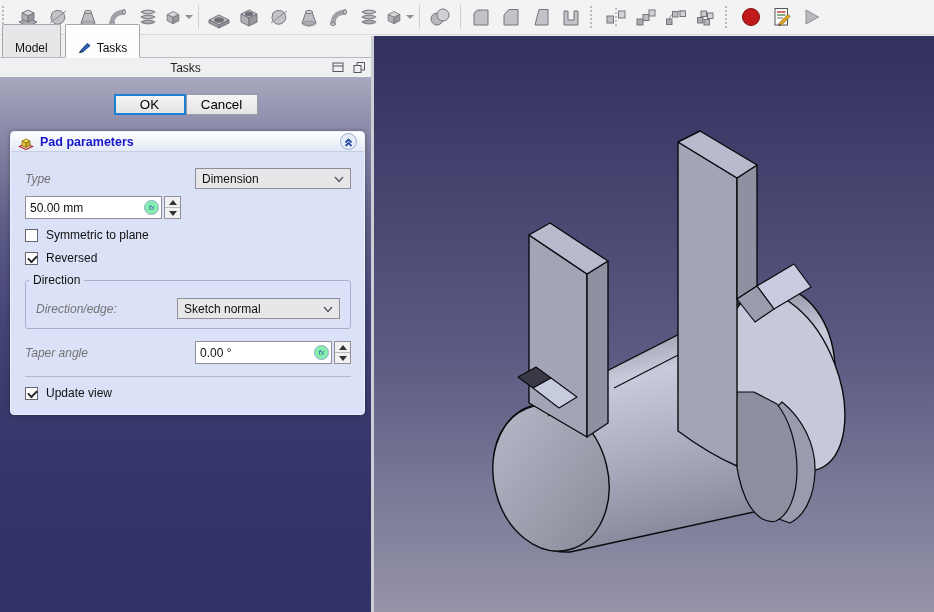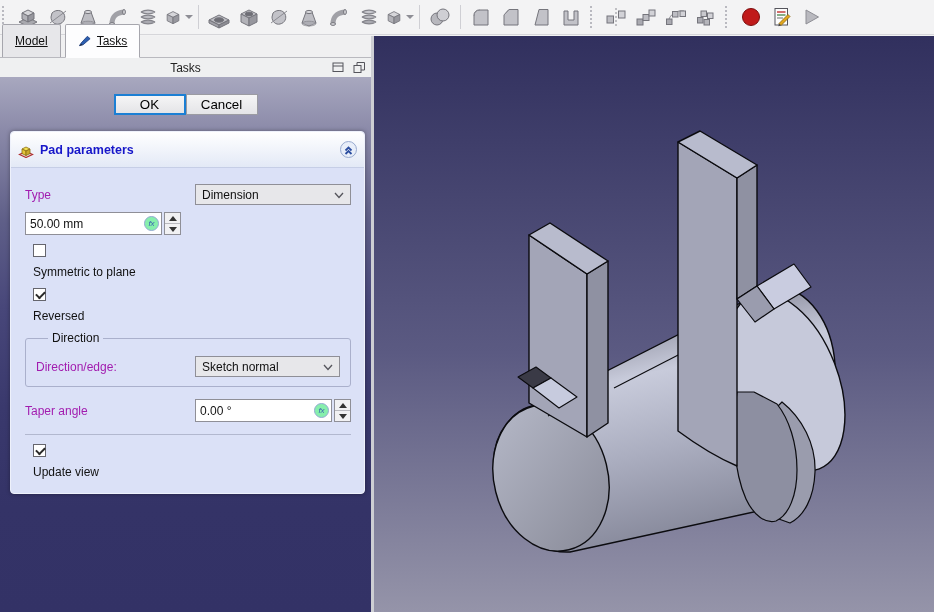--- a/index.html
+++ b/index.html
@@ -15,78 +15,78 @@
   .tbtn { width:30px; height:30px; display:flex; align-items:center; justify-content:center; }
   .tbtn svg { width:24px; height:24px; }
   .dd-arrow { width:0; height:0; border-left:4px solid transparent; border-right:4px solid transparent;
     border-top:4px solid #8e8e95; margin-left:2px; }
 
   
   .left-panel { position:absolute; left:0; top:36px; width:371px; height:576px;
     display:flex; flex-direction:column; background:#f0f0f1; }
   .tabbar { height:22px; display:flex; align-items:flex-end; padding-left:2px; gap:4px;
     background:#f0f0f1; border-bottom:1px solid #b9b9bf; }
-  .tab { height:20px; padding:16px 12px; display:flex; align-items:center; gap:5px;
-    background:#e7e7ea; border:1px solid #a6a6ad; border-bottom:none; border-radius:2px 2px 0 0;text-decoration:underline; }
+  .tab { height:20px; padding:16px 12px; display:flex; align-items:flex-start; gap:5px;
+    background:#e7e7ea; border:1px solid #a6a6ad; border-bottom:none; border-radius:2px 2px 0 0; }
   .tab.active { background:#fdfdfe; height:22px; margin-bottom:-1px; border-bottom:1px solid #fdfdfe; }
   .tab svg { width:14px; height:14px; }
   .dock-titlebar { height:19px; background:#eff0f1; position:relative;
     display:flex; align-items:center; justify-content:center; color:#222; }
   .dock-btns { position:absolute; right:5px; top:3px; display:flex; gap:8px; }
   .dock-btns svg { width:13px; height:13px; }
 
   .task-content { flex:1; position:relative; padding-top:17px;
     background:linear-gradient(#a8a8bf 0px, #8a89a8 55px, #606089 140px, #48477a 230px,
       #3a396d 330px, #343367 430px, #333266 100%); }
   .btn-row { display:flex; justify-content:center; }
   .btn { min-width:72px; height:21px; display:flex; align-items:center; justify-content:center;
     background:linear-gradient(#f5f5f6,#e4e4e7); border:1px solid #9b9ba2; color:#000; }
   .btn.ok { border:2px solid #1b7fd4; }
 
   
   .pp-box { margin:16px 6px 0 10px; width:355px; background:#dbe1f7;
     border:1px solid #eef1fb; border-radius:4px; box-shadow:0 0 4px rgba(0,0,0,0.35); }
-  .pp-header { height:36px; display:flex; align-items:center; gap:6px; padding:0 7px;
+  .pp-header { height:20px; display:flex; align-items:center; gap:6px; padding:0 7px;
     background:linear-gradient(#ffffff,#e3e9f6); border-bottom:1px solid #c6cee6;
     border-radius:4px 4px 0 0; }
   .pp-title { color:#1717c9; font-weight:bold; font-size:12.5px; }
   .pp-collapse { margin-left:auto; width:17px; height:17px; border-radius:50%;
     background:#e8eef9; border:1px solid #98aacf; display:flex; align-items:center; justify-content:center; }
   .pp-body { padding:9px 13px 10px 14px; }
 
   .row { display:flex; align-items:center; margin:7px 0; }
-  .row .flabel { flex:1; color:#a21caf; }
+  .row .flabel { flex:1; color:#737373;font-style:italic; }
   .combo { width:156px; height:21px; background:#e7e7ea; border:1px solid #8f8f97;
     display:flex; align-items:center; padding:8px 6px; }
   .combo .cval { flex:1; }
   .combo svg { width:10px; height:10px; }
   .spinwrap { width:156px; display:flex; align-items:stretch; }
   .spinfield { flex:1; height:23px; background:#fff; border:1px solid #8f8f97;
     display:flex; align-items:center; padding:0 2px 0 4px; }
   .spinfield .sval { flex:1; }
   .fx-btn { width:15px; height:15px; border-radius:50%; background:#86efac; border:1px solid #94a9d3;
     color:#3a60b0; font-size:8px; font-style:italic; line-height:13px; text-align:center; }
   .spinner { width:17px; margin-left:2px; border:1px solid #8f8f97; background:#f1f1f3;
     display:flex; flex-direction:column; }
   .spinner > div { flex:1; display:flex; align-items:center; justify-content:center; }
   .spinner > div:first-child { border-bottom:1px solid #b9b9bf; }
   .tri-up { width:0; height:0; border-left:4px solid transparent; border-right:4px solid transparent;
     border-bottom:5px solid #333; }
   .tri-down { width:0; height:0; border-left:4px solid transparent; border-right:4px solid transparent;
     border-top:5px solid #333; }
 
-  .checkrow { display:flex; gap:8px; margin:9px 8px;flex-direction:column; }
+  .checkrow { display:flex; align-items:center; gap:8px; margin:9px 0; }
   .checkbox { width:13px; height:13px; background:#fff; border:1px solid #65656d; position:relative; flex:none; }
   .checkbox.checked::after { content:""; position:absolute; left:2px; top:2px; width:7px; height:4px;
     border-left:2px solid #2a2a2a; border-bottom:2px solid #2a2a2a; transform:rotate(-45deg); }
 
   .groupbox { position:relative; border:1px solid #aab0cc; border-radius:3px;
     margin:15px 0 12px; padding:10px 10px 2px; }
-  .gb-legend { position:absolute; top:-8px; left:22px; background:#dbe1f7; padding:0 4px; }
-  .groupbox .combo { width:145px; }
+  .gb-legend { position:absolute; top:-8px; left:3px; background:#dbe1f7; padding:0 4px; }
+  .groupbox .combo { width:163px; }
 
   .sepline { height:1px; background:#b2b8cf; margin:12px 0 4px; }
 
   
   .splitter { position:absolute; left:371px; top:36px; width:3px; height:576px; background:#cdced3; }
   .viewport { position:absolute; left:374px; top:36px; width:560px; height:576px; }
 </style>
 </head>
 <body>
 

